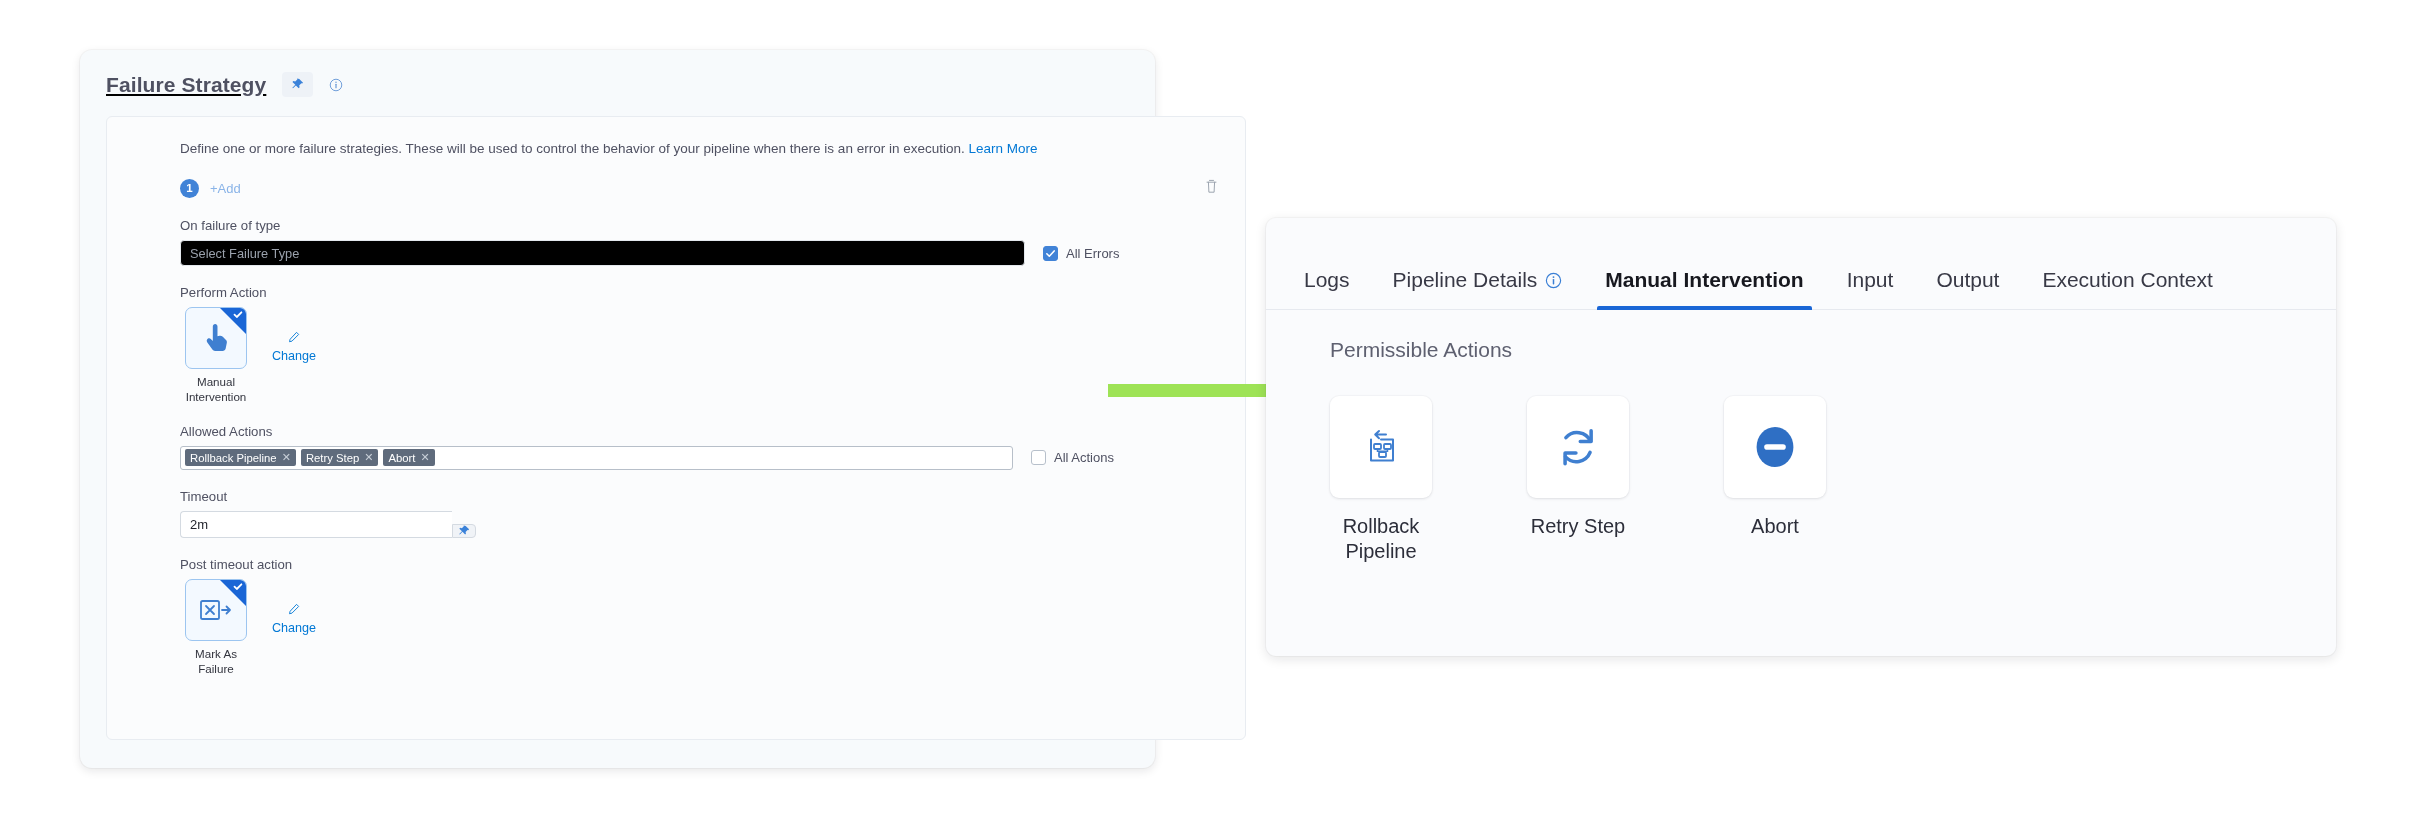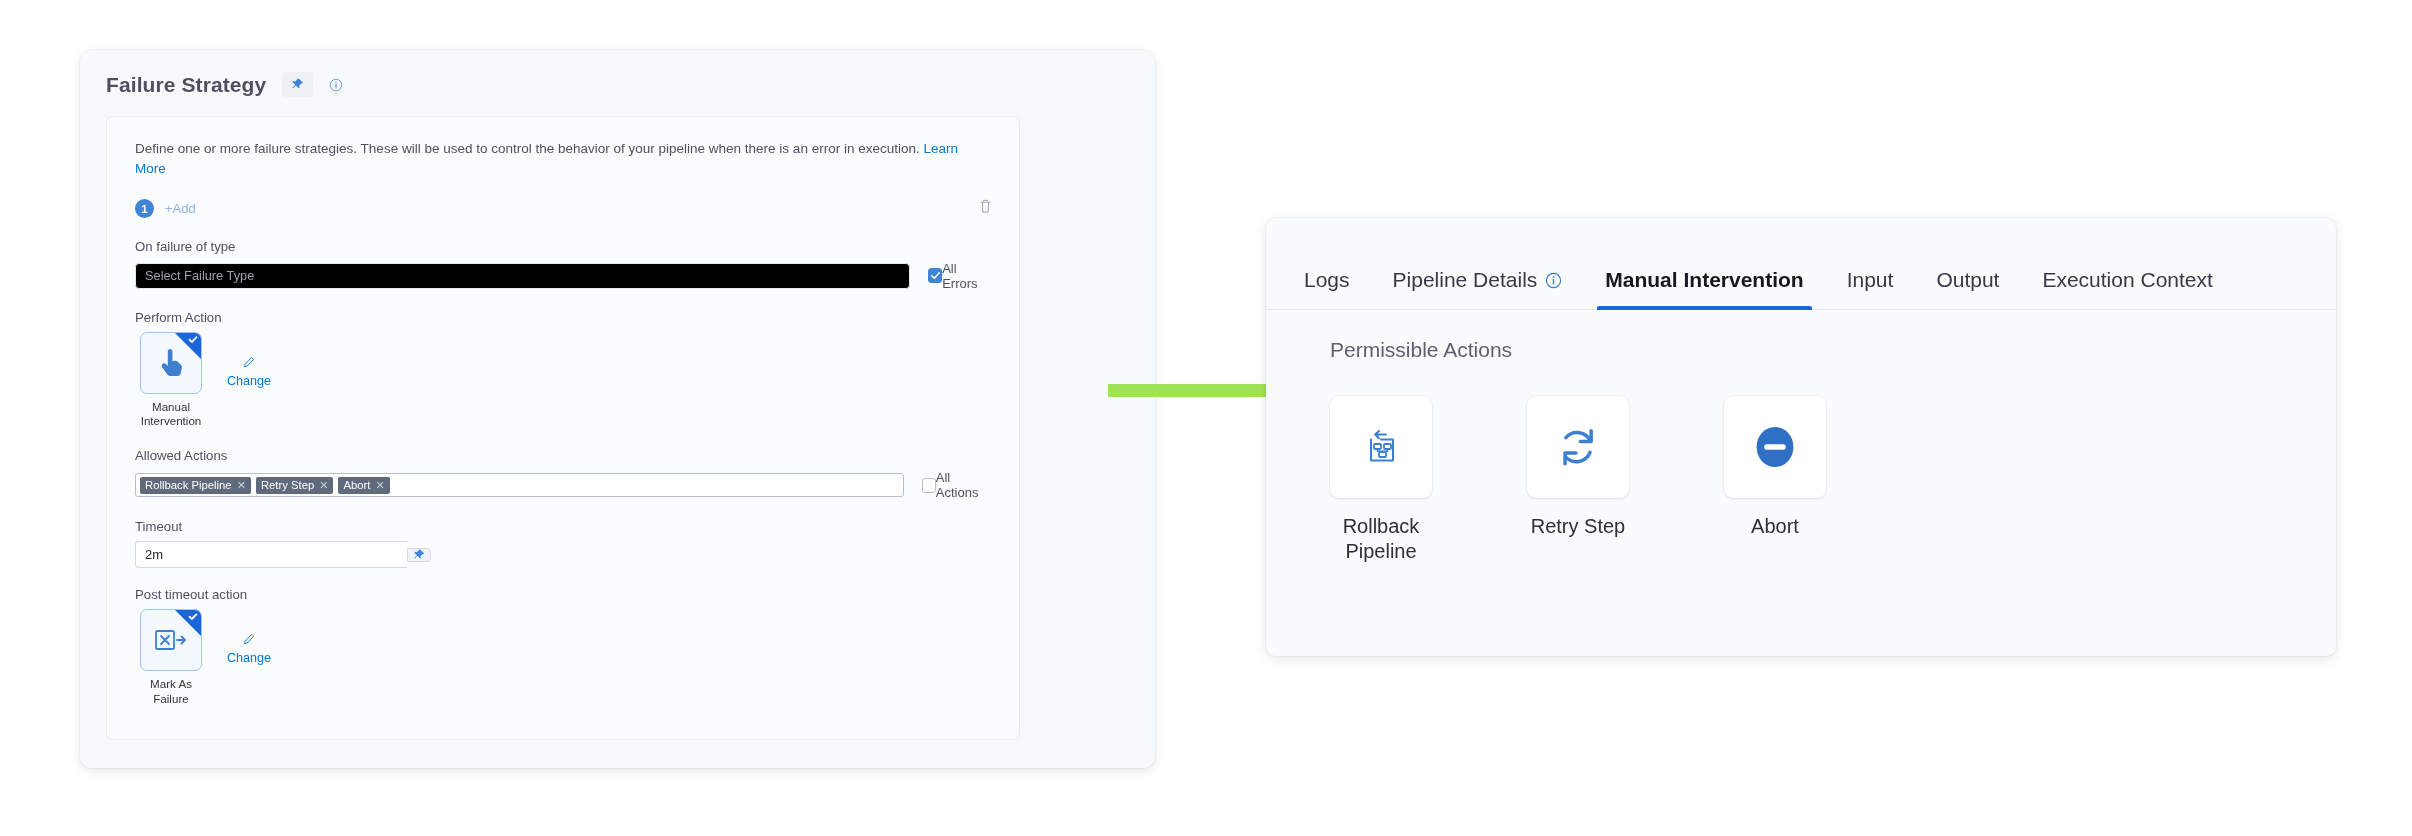--- a/index.html
+++ b/index.html
@@ -14,37 +14,38 @@
   
   .fs-panel {
     position: absolute; left: 80px; top: 50px;
     width: 1075px; height: 718px;
     background: #f7fafc;
     border-radius: 12px;
     box-shadow: 0 3px 10px rgba(16,22,26,0.10), 0 0 0 1px rgba(16,22,26,0.035);
   }
   .fs-header {
     display: flex; align-items: center; gap: 16px;
-    padding: 17px 0 0 26px; height: 52px;
+    padding: 17px 0 0 26px; height: 52px; text-decoration: underline;
   }
   .fs-title {
     font-size: 21px; font-weight: bold; color: #4f5162; letter-spacing: .1px;
   }
   .pin-btn {
     width: 31px; height: 25px; border-radius: 4px; background: #eef2f7;
     display: flex; align-items: center; justify-content: center;
   }
   .info-ic { display: flex; align-items: center; justify-content: center; }
 
   .fs-body {
     position: absolute; left: 26px; top: 66px;
-    width: 914px; height: 624px;
+    width: 1140px; height: 624px;
     background: #fbfcfd;
     border: 1px solid #e8ecf1;
     border-radius: 6px;
+    padding-left: 45px;
   }
   .fs-inner { padding: 22px 28px 0 28px; }
 
   .desc { font-size: 13.5px; color: #4f5162; line-height: 1.5; }
   .desc a { color: #0278d5; text-decoration: none; }
 
   .addrow {
     display: flex; align-items: center; gap: 11px;
     margin-top: 18px; height: 22px; position: relative;
   }
@@ -65,21 +66,21 @@
     font-size: 13.2px; color: #4f5162; margin-top: 19px; margin-bottom: 7px;
   }
   .row { display: flex; align-items: center; gap: 18px; }
 
   .sel-box {
     width: 845px; height: 26px;
     background: #000000; border: 1px solid #e3e8ed; border-radius: 4px;
     font-size: 12.8px; color: #9aa1ac;
     display: flex; align-items: center; padding: 0 9px;
   }
-  .cbwrap { display: flex; align-items: center; }
+  .cbwrap { display: flex; align-items: center; gap: 8px; }
   .cb {
     width: 15px; height: 15px; border-radius: 3px;
     border: 1px solid #b7c0cb; background: #fff;
   }
   .cb.checked {
     background: #4183d7; border-color: #4183d7;
     display: flex; align-items: center; justify-content: center;
   }
   .cb-label { font-size: 13px; color: #4f5162; }
 
@@ -108,21 +109,21 @@
     background: #fff; border: 1px solid #b7bfc9; border-radius: 3px;
     display: flex; align-items: center; gap: 5px; padding: 0 4px;
   }
   .tag {
     height: 17px; background: #5f6b7c; color: #fff;
     border-radius: 2px; font-size: 11.3px;
     display: flex; align-items: center; gap: 5px; padding: 0 5px;
   }
   .tag-x { color: #c8cfd8; font-size: 11px; line-height: 1; }
 
-  .timeout-wrap { display: flex; align-items: center; width: 296px; }
+  .timeout-wrap { display: flex; align-items: flex-end; width: 296px; }
   .timeout-input {
     flex: 1; height: 27px;
     background: #fff; border: 1px solid #d4dae1;
     border-right: none; border-radius: 4px 0 0 4px;
     font-size: 13px; color: #24262e;
     display: flex; align-items: center; padding: 0 9px;
   }
   .timeout-pin {
     width: 24px; background: #f0f3f7; border: 1px solid #d4dae1;
     border-radius: 0 4px 4px 0;

